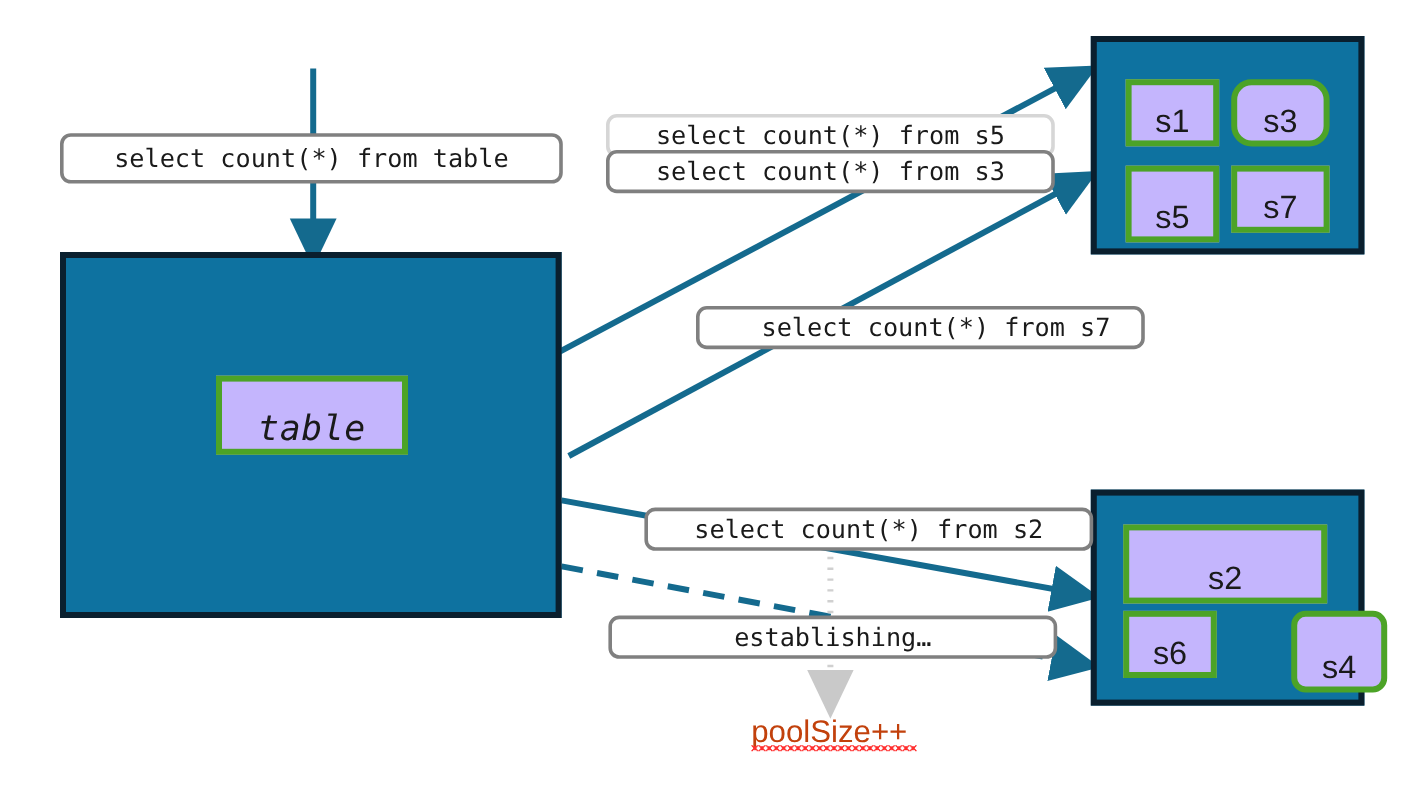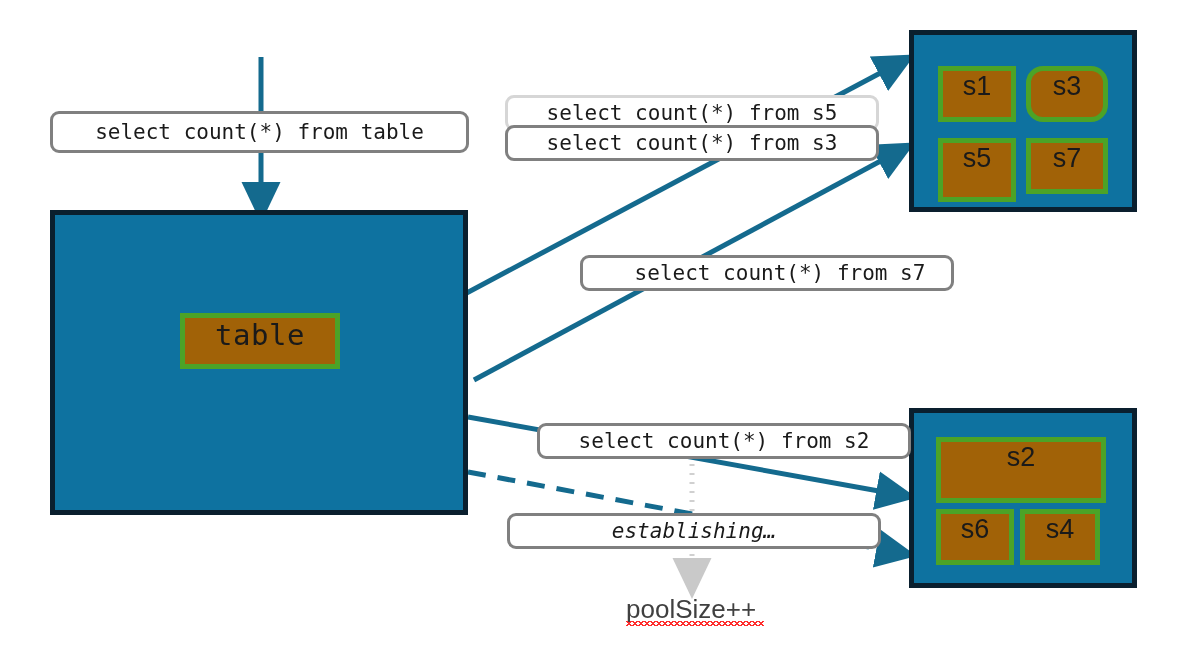--- a/index.html
+++ b/index.html
@@ -31,24 +31,24 @@
     position: absolute;
     box-sizing: border-box;
     background: #0e72a0;
     border: 5px solid #0a1f2e;
   }
 
   
   .chip {
     position: absolute;
     box-sizing: border-box;
-    background: #a16207;
+    background: #c4b5fd;
     border: 5px solid #4ca327;
     display: flex;
-    align-items: flex-start;
+    align-items: flex-end;
     justify-content: center;
     color: #1a1a1a;
   }
   .chip-shard {
     font-family: "Liberation Sans", sans-serif;
     font-size: 27px;
   }
   .chip-table {
     font-family: "DejaVu Sans Mono", monospace;
     font-size: 29px;
@@ -73,21 +73,21 @@
   }
   .pill-faded {
     border-color: #d6d6d6;
   }
 
   
   .ghost-text {
     position: absolute;
     font-family: "Liberation Sans", sans-serif;
     font-size: 26px;
-    color: #404040;
+    color: #c2410c;
     white-space: nowrap;
   }
   .squiggle {
     position: absolute;
     height: 5px;
     background-repeat: repeat-x;
     background-size: 6px 5px;
     background-image:
       linear-gradient(45deg, transparent 42%, #ff2d2d 42%, #ff2d2d 58%, transparent 58%),
       linear-gradient(-45deg, transparent 42%, #ff2d2d 42%, #ff2d2d 58%, transparent 58%);
@@ -116,21 +116,21 @@
 
     <line x1="468" y1="417" x2="901" y2="495" stroke="#146a8e" stroke-width="5" marker-end="url(#arrowTeal)"></line>
 
     <line x1="468" y1="472" x2="901" y2="553" stroke="#146a8e" stroke-width="5" stroke-dasharray="18 12" marker-end="url(#arrowTeal)"></line>
 
     <line x1="692" y1="455" x2="692" y2="578" stroke="#d0d0d0" stroke-width="5" stroke-dasharray="2 7" stroke-linecap="butt" marker-end="url(#arrowGhost)"></line>
   </svg>
 
   <div class="teal-box" style="left:50px; top:210px; width:418px; height:305px;"></div>
 
-  <div class="chip chip-table" style="left:180px; top:313px; width:160px; height:56px;">
+  <div class="chip chip-table" style="left:180px; top:313px; width:160px; height:66px;font-style:italic;">
     <span>table</span>
   </div>
 
   <div class="teal-box" style="left:909px; top:30px; width:228px; height:182px;"></div>
 
   <div class="chip chip-shard" style="left:938px; top:66px; width:78px; height:56px;">
     <span>s1</span>
   </div>
   <div class="chip chip-shard" style="left:1026px; top:66px; width:82px; height:56px;border-radius:17px;">
     <span>s3</span>
@@ -143,21 +143,21 @@
   </div>
 
   <div class="teal-box" style="left:909px; top:408px; width:228px; height:180px;"></div>
 
   <div class="chip chip-shard" style="left:936px; top:437px; width:170px; height:66px;">
     <span>s2</span>
   </div>
   <div class="chip chip-shard" style="left:936px; top:509px; width:78px; height:56px;">
     <span>s6</span>
   </div>
-  <div class="chip chip-shard" style="left:1020px; top:509px; width:80px; height:56px;">
+  <div class="chip chip-shard" style="left:1076px; top:509px; width:80px; height:68px;border-radius:12px;">
     <span>s4</span>
   </div>
 
   <div class="pill" style="left:50px; top:111px; width:419px; height:42px;">
     <span>select count(*) from table</span>
   </div>
 
   <div class="pill pill-faded" style="left:505px; top:95px; width:374px; height:36px;">
     <span>select count(*) from s5</span>
   </div>
@@ -167,21 +167,21 @@
   </div>
 
   <div class="pill" style="left:580px; top:255px; width:374px; height:36px;padding-left:26px;">
     <span>select count(*) from s7</span>
   </div>
 
   <div class="pill" style="left:505px; top:423px; width:374px; height:36px;margin-left:32px;">
     <span>select count(*) from s2</span>
   </div>
 
-  <div class="pill" style="left:507px; top:513px; width:374px; height:36px;font-style:italic;">
+  <div class="pill" style="left:507px; top:513px; width:374px; height:36px;">
     <span>establishing…</span>
   </div>
 
   <div class="ghost-text" style="left:626px; top:594px;">
     <span>poolSize++</span>
   </div>
   <div class="squiggle" style="left:626px; top:621px; width:138px;"></div>
 
 </div>
 

